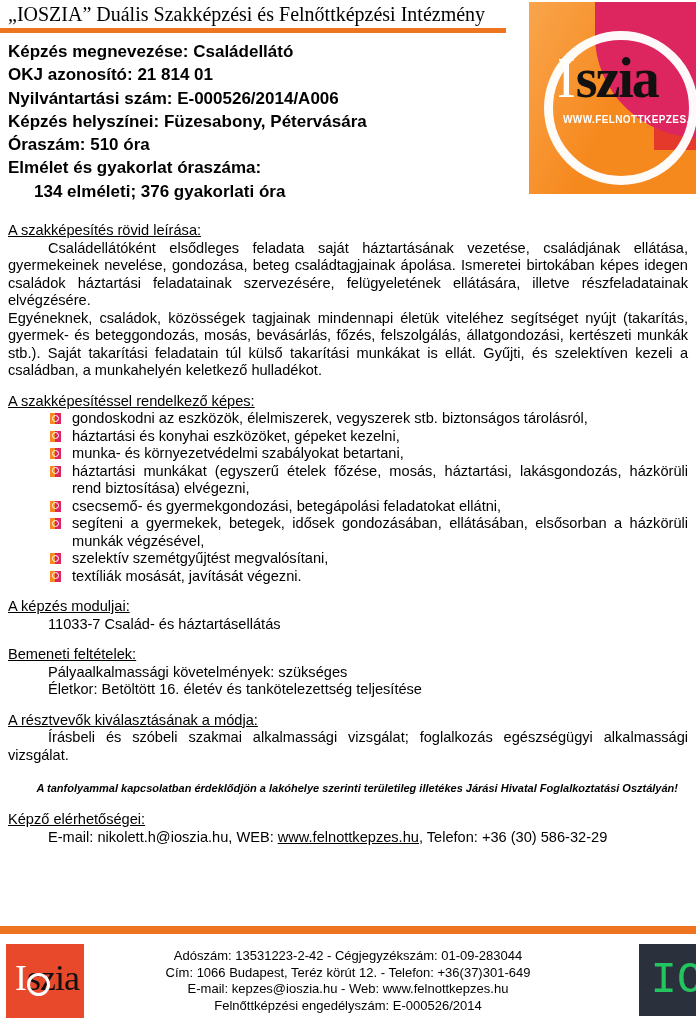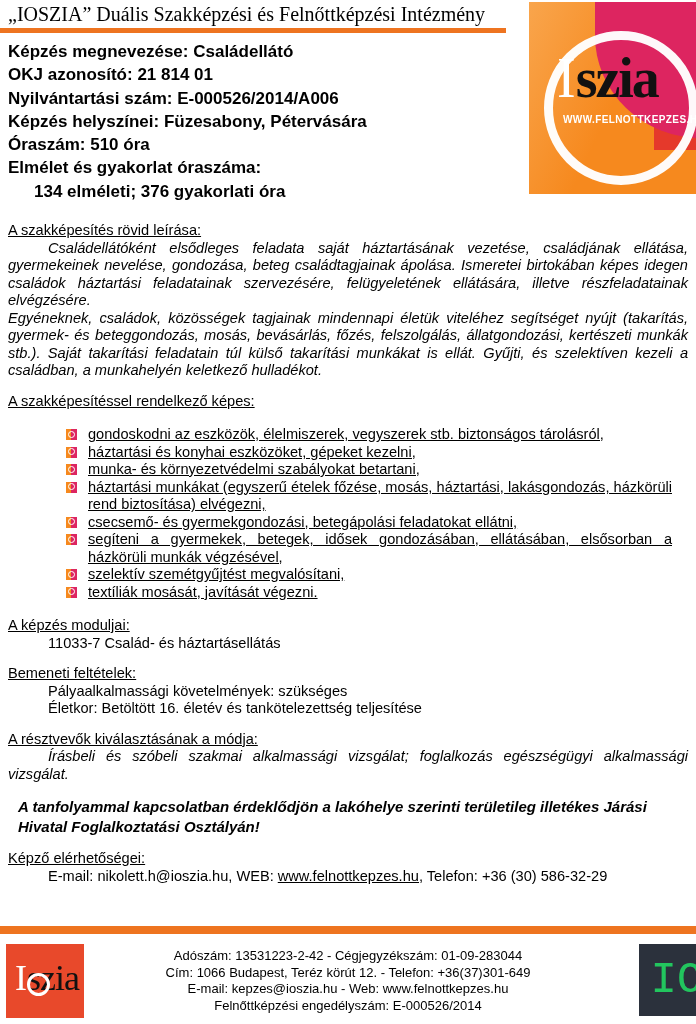--- a/index.html
+++ b/index.html
@@ -27,31 +27,31 @@
                 font-size:10px;letter-spacing:.4px;}
 
   
   .course{position:absolute;left:8px;top:40px;font-weight:bold;font-size:17px;line-height:23.3px;}
   .course .indent{padding-left:26px;}
 
   
   .bodyflow{position:absolute;left:8px;top:222px;width:680px;font-size:14.6px;line-height:17.5px;}
   .sect-h{text-decoration:underline;margin:0;}
   .gap{margin-top:13px;}
-  .para{margin:0;text-align:justify;font-style:italic;}
+  .para{margin:0;text-align:justify;}
   .find{text-indent:40px;}
   .tabbed{padding-left:40px;}
-  .list{margin:16px;padding:0;text-decoration:underline;}
+  .list{margin:0;padding:0;}
   .li{position:relative;padding-left:64px;text-align:justify;}
   .bullet-ic{position:absolute;left:42px;top:3px;width:11px;height:11px;display:inline-block;
              background:linear-gradient(90deg,#F6891E 0 50%,#DD2560 50% 100%);}
   .bullet-ic::after{content:"";position:absolute;left:1.5px;top:1.5px;width:5px;height:5px;
                     border:1.5px solid #fff;border-radius:50%;}
-  .notice{margin:14px 10px 4px 10px;text-align:left;font-weight:bold;font-style:italic;
-          font-size:15px;line-height:20px;}
+  .notice{margin:14px 10px 4px 10px;text-align:right;font-weight:bold;font-style:italic;
+          font-size:11px;line-height:20px;}
   .weblink{text-decoration:underline;cursor:pointer;}
 
   
   .foot-rule{position:absolute;left:0;top:926px;width:696px;height:8px;background:#EE7420;}
   .flogo{position:absolute;left:6px;top:944px;width:78px;height:74px;background:#E8492B;}
   .flogo .txt{position:absolute;left:9px;top:14px;font-family:"Liberation Serif",serif;
               font-size:36px;line-height:40px;}
   .flogo .txt .i{color:#fff;}
   .flogo .txt .szia{color:#111;letter-spacing:-1px;}
   .flogo .ring{position:absolute;left:21px;top:29px;width:17px;height:17px;

